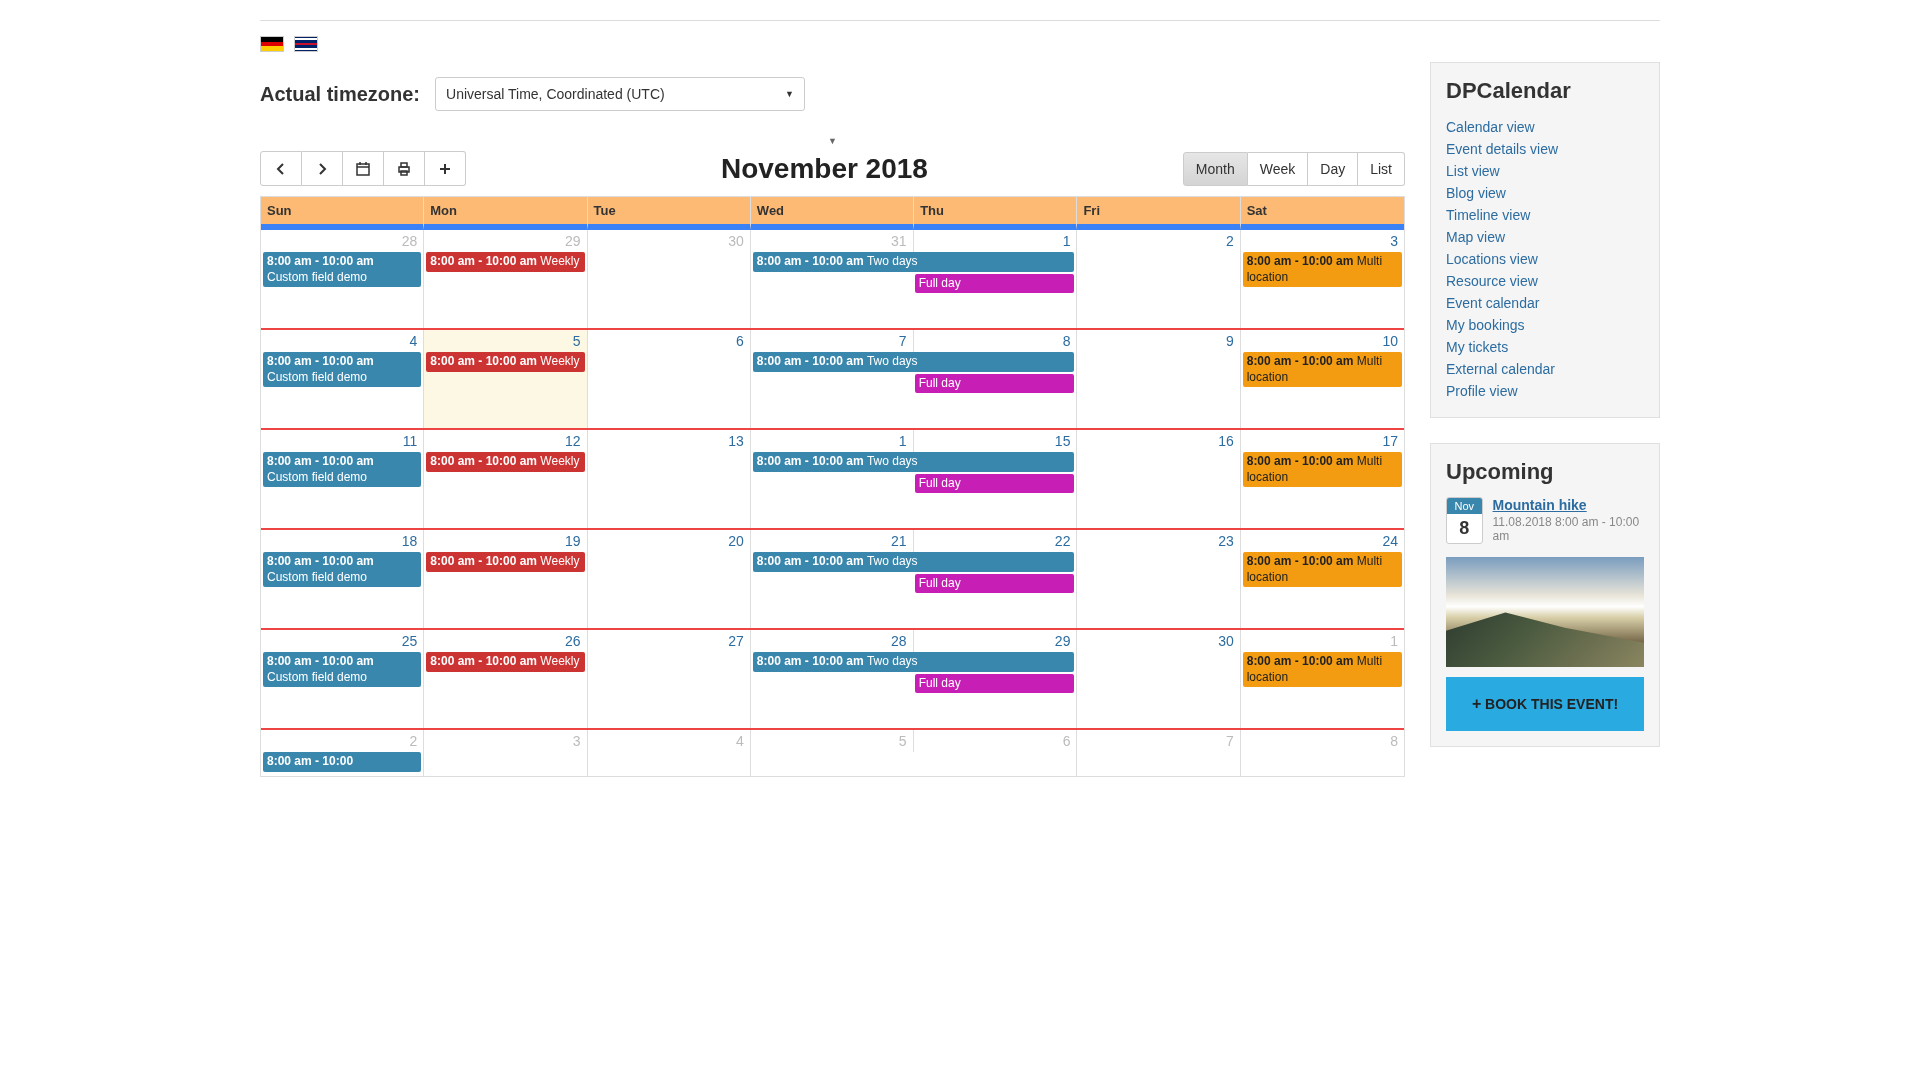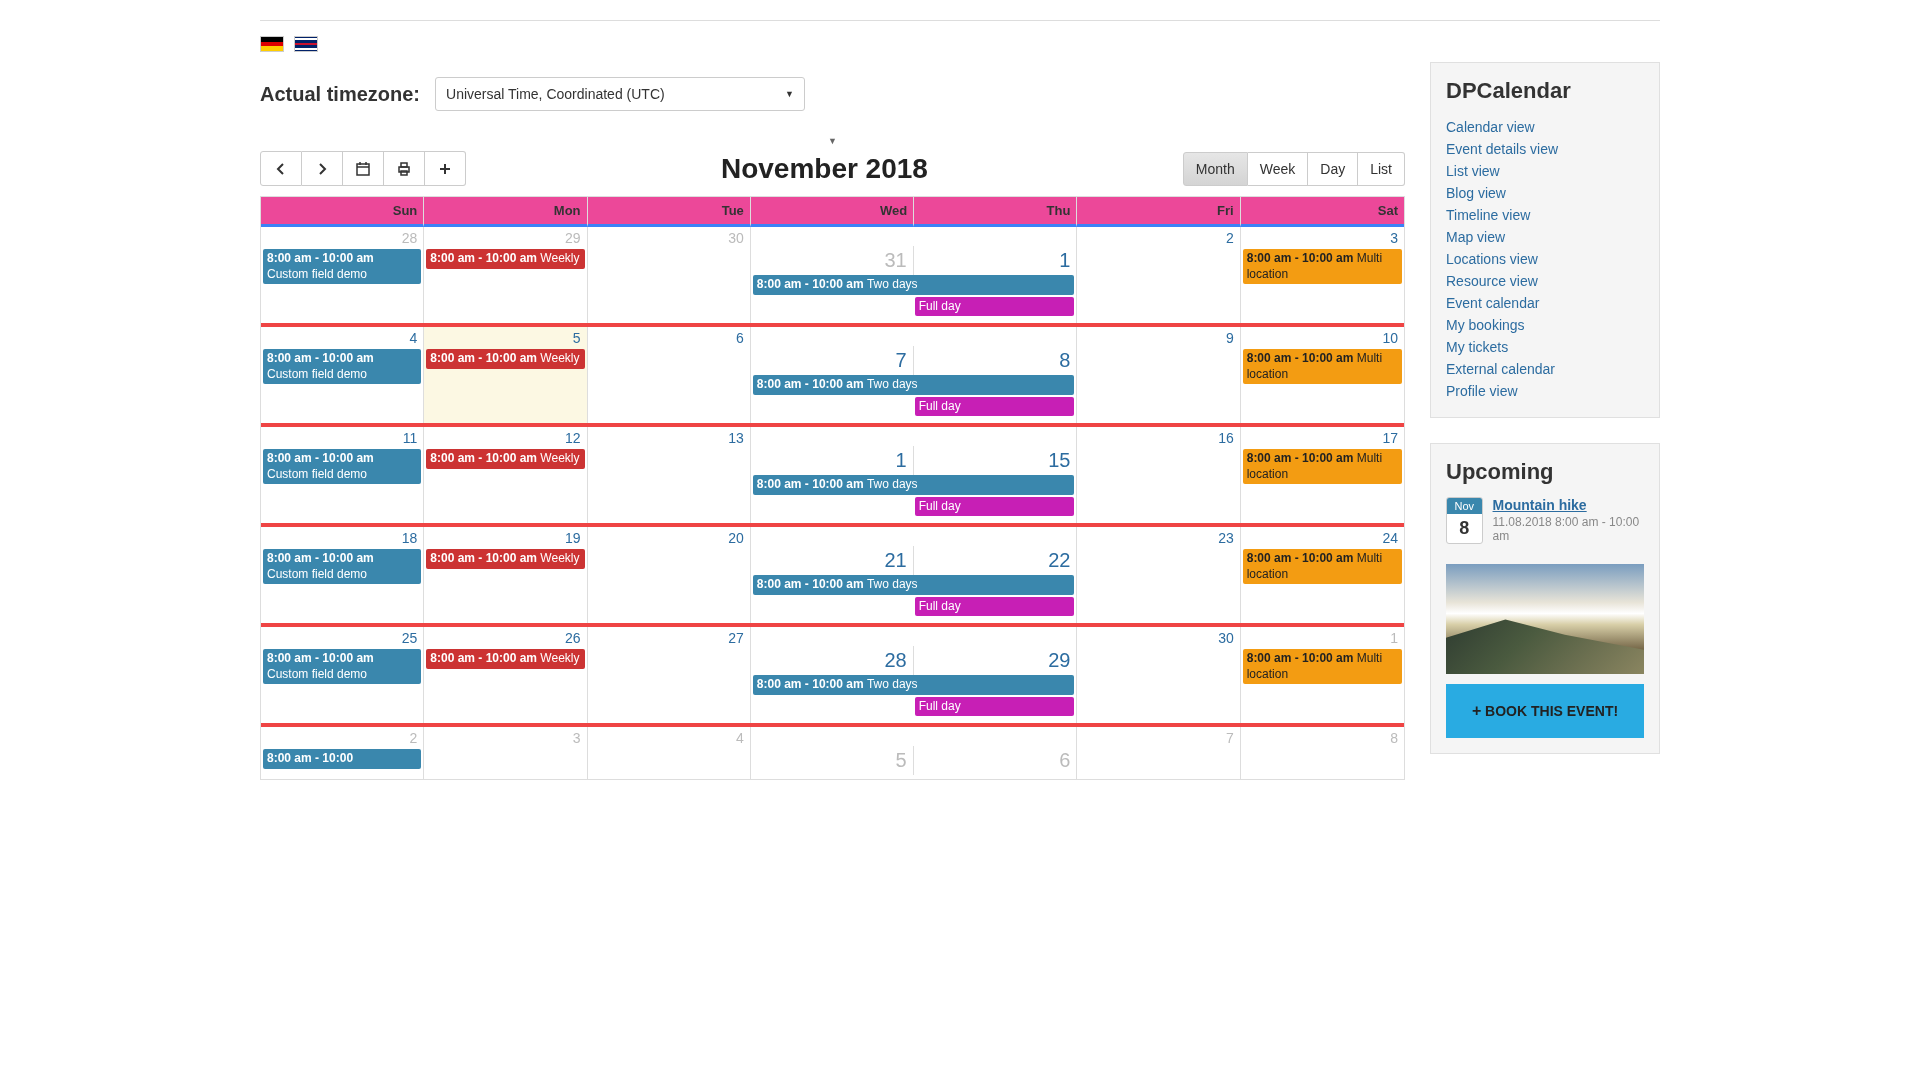--- a/index.html
+++ b/index.html
@@ -29,53 +29,53 @@
 .btn-group { display: flex; }
 .btn { border: 1px solid #ccc; background: #fff; padding: 8px 12px; cursor: pointer; font-size: 14px; color: #333; }
 .btn + .btn { border-left: none; }
 .btn:first-child { border-radius: 3px 0 0 3px; }
 .btn:last-child { border-radius: 0 3px 3px 0; }
 .btn.active { background: linear-gradient(#e6e6e6, #d4d4d4); text-align: center; }
 .cal-title { font-size: 28px; font-weight: bold; color: #222; }
 
 .calendar { border: 1px solid #ddd; }
 .cal-head { display: grid; grid-template-columns: repeat(7, 1fr); }
-.cal-head div { text-align: right; font-weight: bold; padding: 6px; border-right: 1px solid #ddd; border-bottom: 3px solid #3b82f6; background: #ec4899; }
+.cal-head div { text-align: left; font-weight: bold; padding: 6px; border-right: 1px solid #ddd; border-bottom: 6px solid #3b82f6; background: #fdba74; }
 .cal-head div:last-child { border-right: none; }
 .cal-body { }
-.cal-week { display: grid; grid-template-columns: repeat(7, 1fr); min-height: 100px; border-bottom: 4px solid #ef4444; }
+.cal-week { display: grid; grid-template-columns: repeat(7, 1fr); min-height: 100px; border-bottom: 2px solid #ef4444; }
 .cal-week:last-child { border-bottom: none; }
 .cal-day { border-right: 1px solid #ddd; padding: 0; position: relative; display: flex; flex-direction: column; }
 .cal-day:last-child { border-right: none; }
 .cal-day.other-month .day-num { color: #bbb; }
 .cal-day.today { background: #fcf8e3; }
 .day-num { text-align: right; padding: 3px 6px; color: #2c6ca0; font-size: 14px; }
 .events { display: flex; flex-direction: column; gap: 2px; padding: 0 2px 4px 2px; }
 .event { color: #fff; font-size: 12px; padding: 2px 4px; border-radius: 2px; line-height: 1.3; }
 .event .time { font-weight: bold; }
 .ev-blue { background: #3a87ad; }
 .ev-red { background: #cc3333; }
 .ev-orange { background: #f39c12; color: #222; }
 .ev-orange .time { font-weight: bold; }
 .ev-magenta { background: #c71fb5; }
 
 
 .row-split { display: grid; grid-template-columns: 1fr 1fr 1fr 2fr 1fr 1fr; }
 .midcell { border-right: 1px solid #ddd; padding: 0; display: flex; flex-direction: column; }
 .midcell .two-nums { display: grid; grid-template-columns: 1fr 1fr; }
-.midcell .two-nums div { text-align: right; padding: 3px 6px; color: #2c6ca0; font-size: 20px; margin-top: 19px; }
+.midcell .two-nums div { text-align: right; padding: 3px 6px; color: #2c6ca0; font-size: 14px; }
 .midcell .two-nums div:first-child { border-right: 1px solid #ddd; }
 .midcell .ev-stack { display: flex; flex-direction: column; gap: 2px; padding: 0 2px 4px 2px; position: relative; }
 .midcell .half-right { margin-left: calc(50% + 1px); }
 
 .sidebar-box { background: #f5f5f5; border: 1px solid #e0e0e0; padding: 15px; margin-bottom: 25px; }
 .sidebar-box h2 { font-size: 22px; margin-bottom: 12px; color: #333; }
 .sidebar-links a { display: block; color: #2c6ca0; text-decoration: none; font-size: 14px; padding: 3px 0; }
 
-.upcoming-item { display: flex; gap: 10px; margin-bottom: 20px; align-items: flex-start; }
+.upcoming-item { display: flex; gap: 10px; margin-bottom: 13px; align-items: flex-start; }
 .date-badge { width: 40px; text-align: center; border: 1px solid #ccc; border-radius: 3px; overflow: hidden; background: #fff; }
 .date-badge .month { background: #3a87ad; color: #fff; font-size: 11px; padding: 2px; }
 .date-badge .day { font-size: 18px; font-weight: bold; padding: 4px 0; }
 .upcoming-info .title { color: #2c6ca0; font-size: 14px; font-weight: bold; display: block; margin-bottom: 2px; }
 .upcoming-info .datetime { color: #888; font-size: 12px; }
 .upcoming-img { width: 100%; height: 110px; margin-bottom: 10px; background: linear-gradient(to bottom, #7a9dbf 0%, #e8e4d8 35%, #fff 45%, #d8cfa8 55%, #6b5c3e 80%, #3a3428 100%); position: relative; overflow: hidden; }
 .upcoming-img::before { content: ""; position: absolute; left: 0; right: 0; bottom: 0; height: 55%; background: linear-gradient(135deg, #2d3a30 0%, #4a5a3f 40%, #6b6f50 70%, #8a8560 100%); clip-path: polygon(0 40%, 30% 10%, 60% 35%, 100% 60%, 100% 100%, 0 100%); }
 .book-btn { display: block; width: 100%; background: #29abe2; color: #222; border: none; padding: 18px; font-size: 14px; font-weight: bold; cursor: pointer; text-align: center; }
 .book-btn .plus { font-weight: bold; font-size: 16px; }
 

